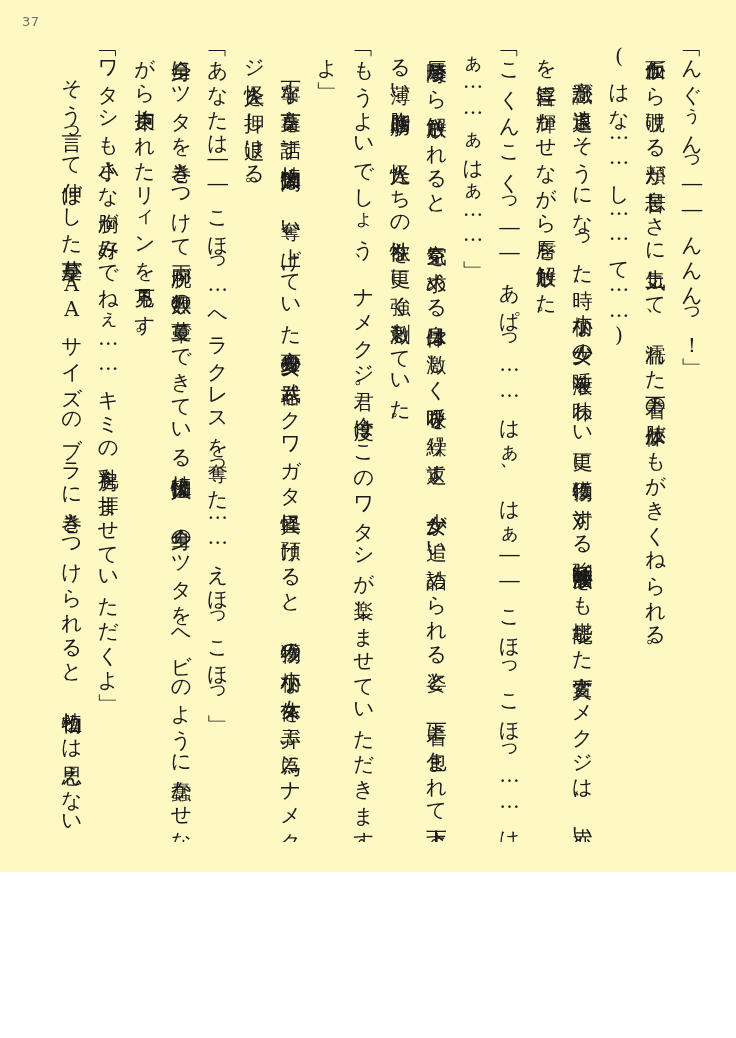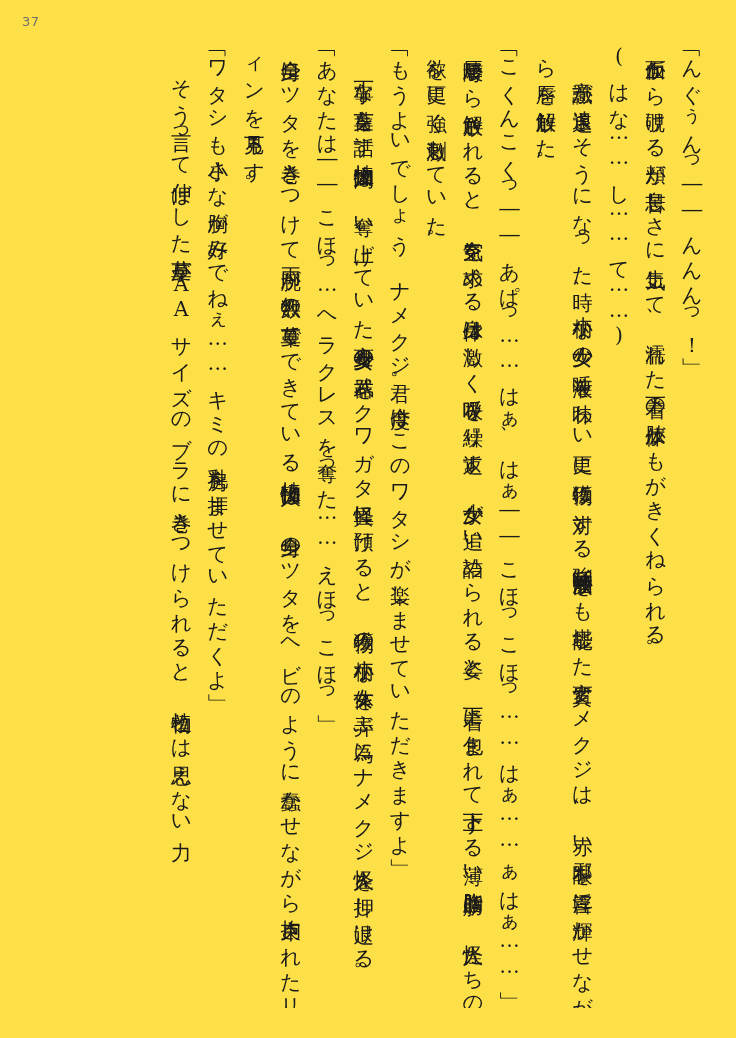--- a/index.html
+++ b/index.html
@@ -10,22 +10,22 @@
   body {
     width: 736px;
     height: 1038px;
     overflow: hidden;
     font-family: "DejaVu Serif", "Liberation Serif", serif;
     color: #1a1a1a;
   }
   .page {
     position: relative;
     width: 736px;
-    height: 1038px;
-    background: #fde047;
+    height: 872px;
+    background: #fef9c3;
     box-sizing: border-box;
   }
   .page-number {
     position: absolute;
     top: 14px;
     left: 22px;
     font-size: 13px;
     color: #6e6e6e;
     font-family: "DejaVu Sans", "Liberation Sans", sans-serif;
     letter-spacing: 0.5px;

